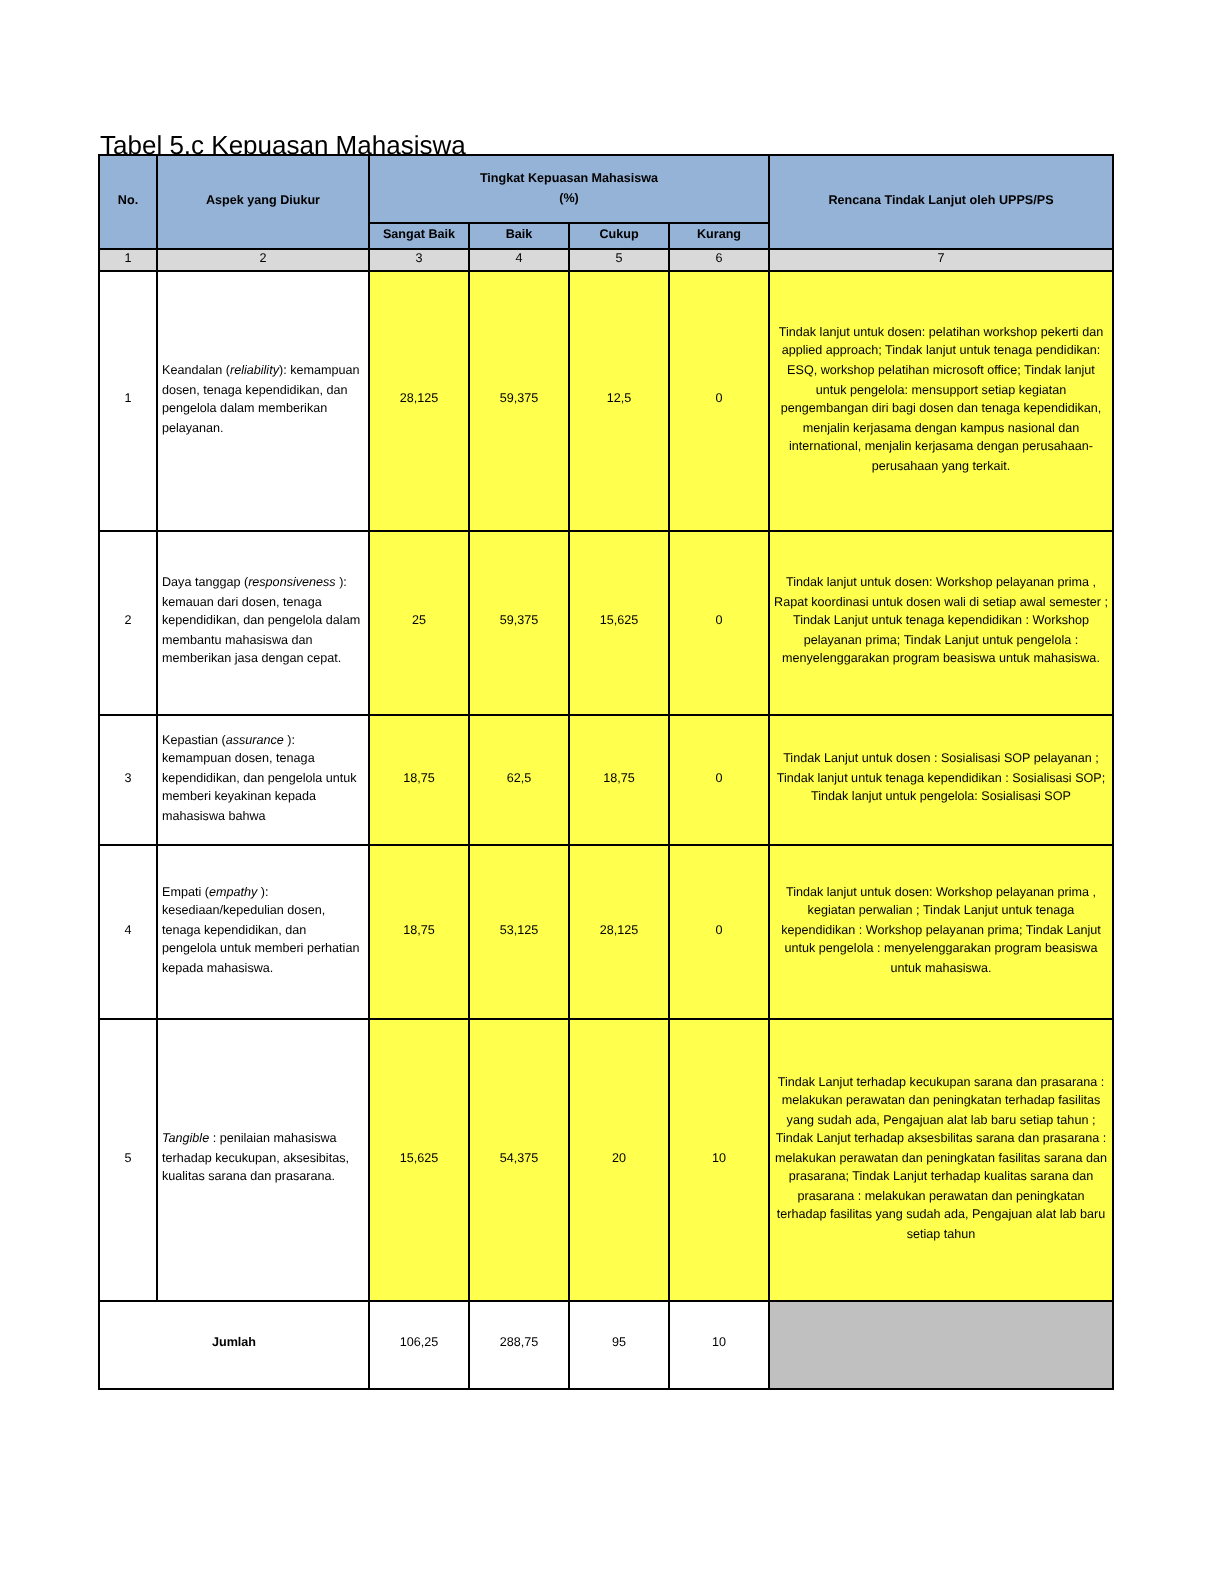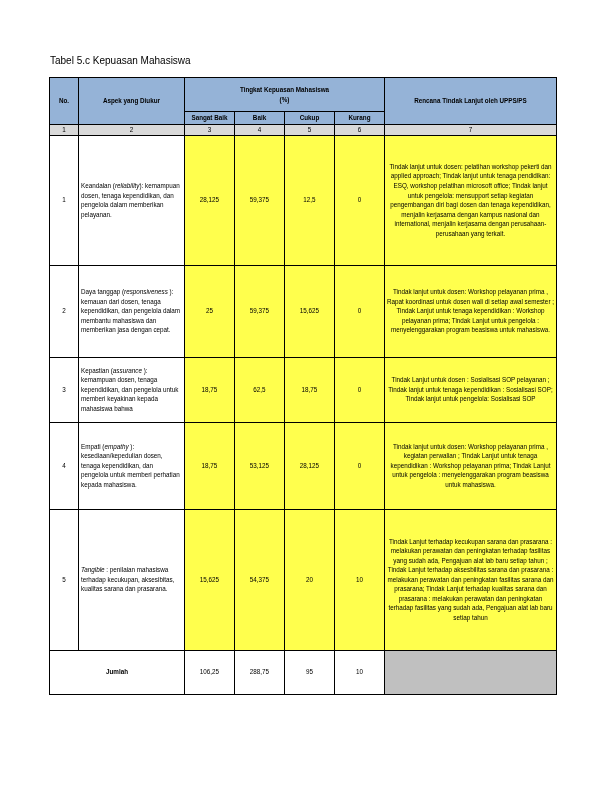--- a/index.html
+++ b/index.html
@@ -1,17 +1,17 @@
 <!DOCTYPE html>
 <html><head>
 <meta charset="utf-8">
 <style>
   html, body { margin: 0; padding: 0; background: #ffffff; }
   body { width: 612px; height: 792px; position: relative; font-family: "Liberation Sans", sans-serif; color: #000; }
-  .caption { position: absolute; left: 50px; top: 55px; font-size: 10px; }
+  .caption { position: absolute; left: 50px; top: 65px; font-size: 13px; }
   table.kepuasan {
     position: absolute; left: 49px; top: 77px;
     border-collapse: collapse; table-layout: fixed;
     width: 507px;
   }
   table.kepuasan td, table.kepuasan th {
     border: 1px solid #000; padding: 0 2px; font-size: 6.3px; line-height: 1.52;
     vertical-align: middle; overflow: hidden;
   }
   th { font-weight: bold; background: #95b3d7; text-align: center; }

